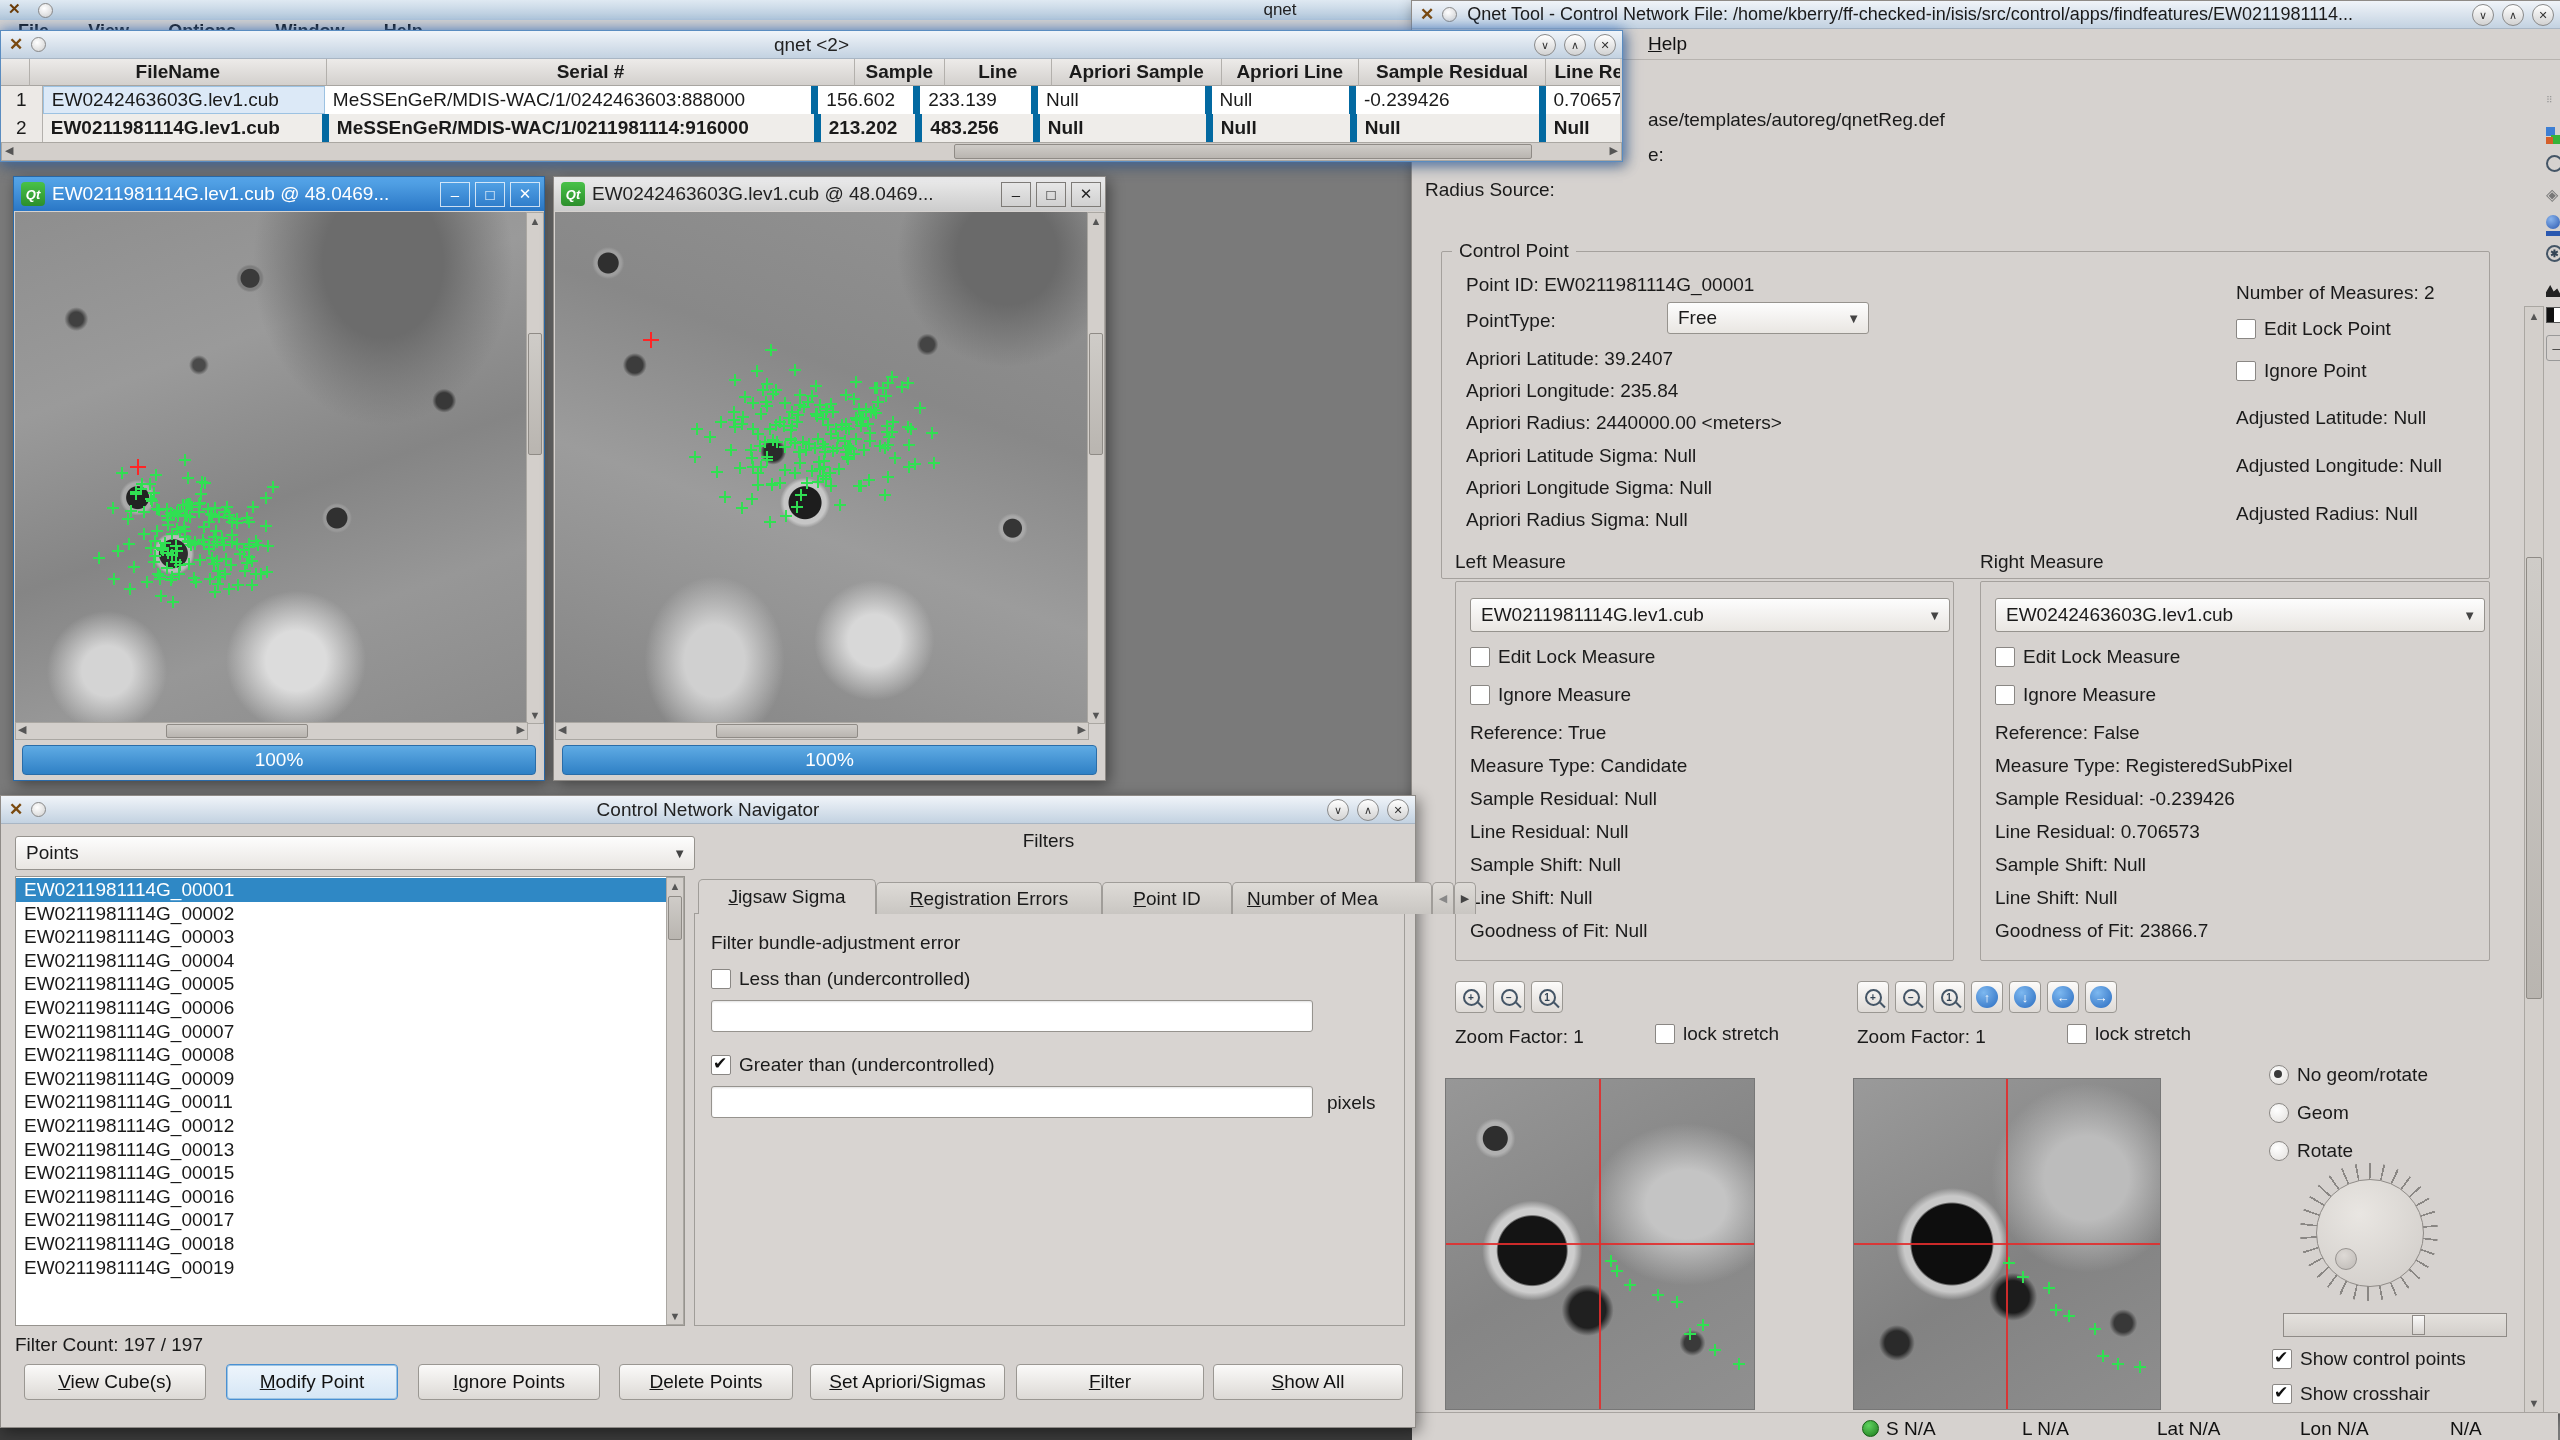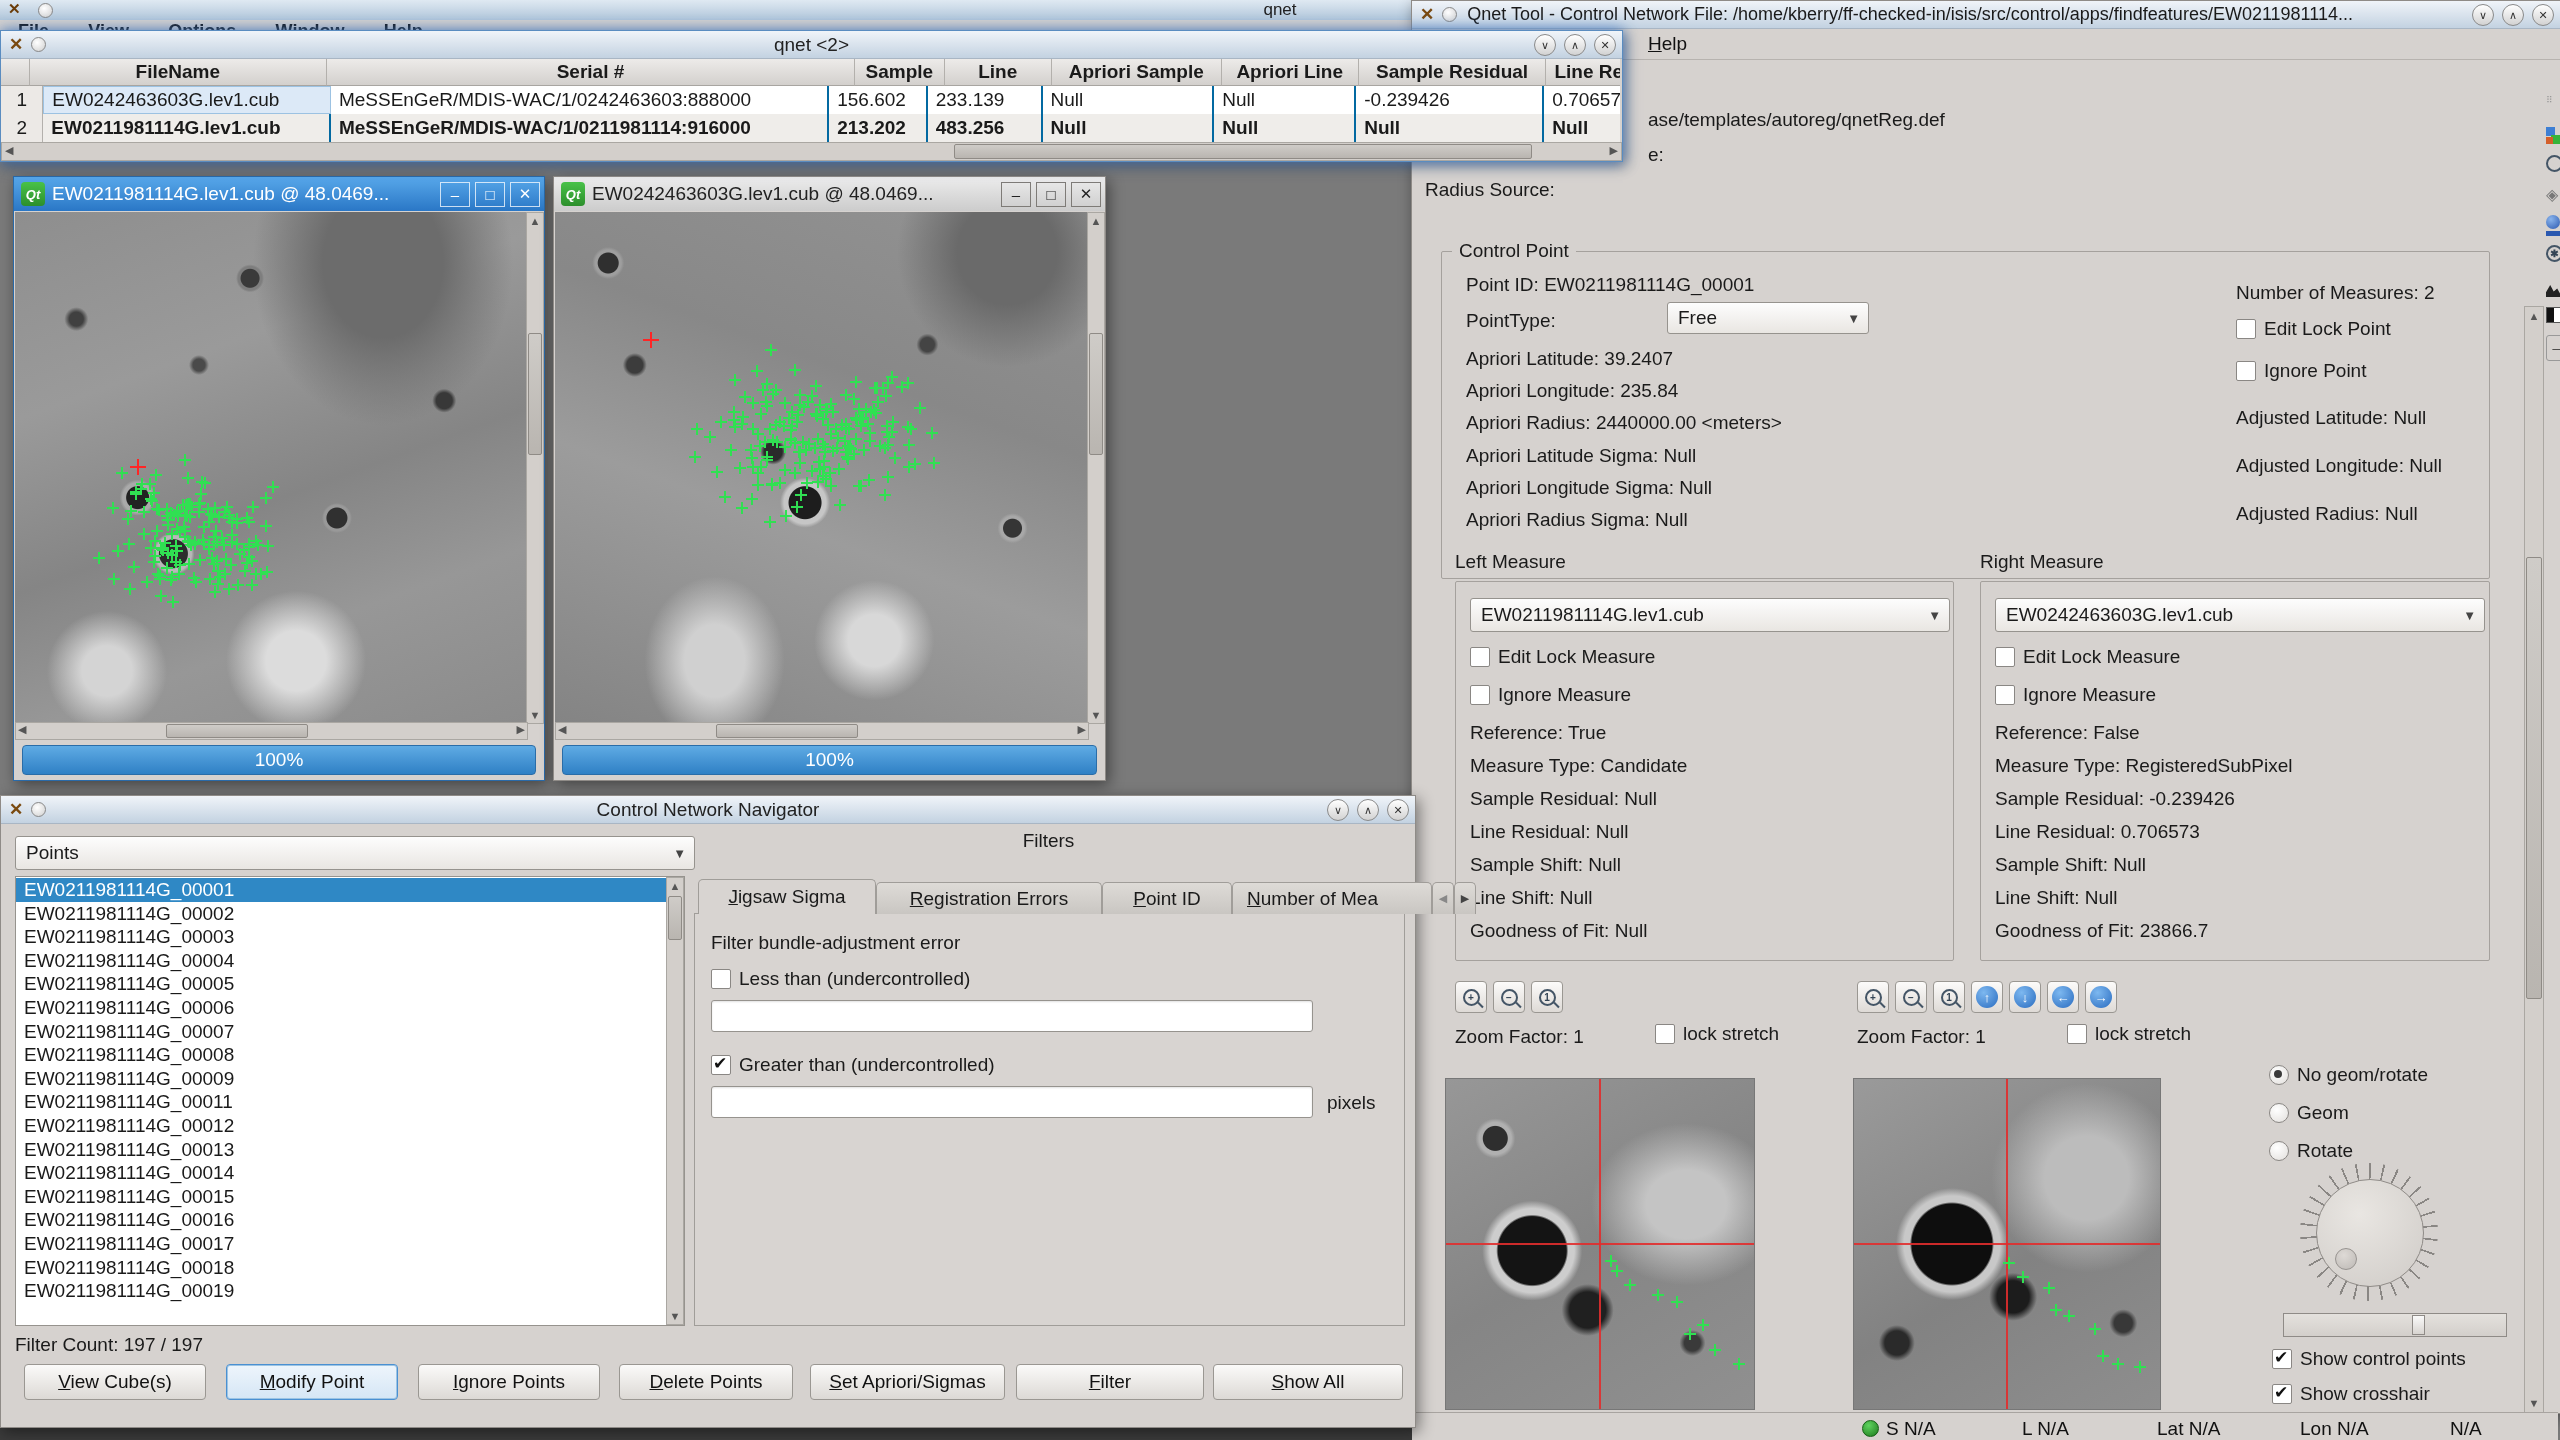--- a/index.html
+++ b/index.html
@@ -29,21 +29,21 @@
   .radio.sel::after{content:"";position:absolute;left:4px;top:4px;width:8px;height:8px;border-radius:50%;background:#3a3a3a}
   .lbl{white-space:nowrap}
   .row{display:flex;align-items:center;gap:8px}
   
   .sb{background:#d3cfcb;border:1px solid #aaa7a2;position:absolute}
   .sb .thumb{position:absolute;background:linear-gradient(#cfccc8,#b9b5b0);border:1px solid #8f8b86;border-radius:2px}
   .sbarr{position:absolute;font-size:11px;color:#555;width:100%;text-align:center;line-height:16px}
   
   .th{background:linear-gradient(#edebe9,#d3d0cd);border-right:1px solid #b3b0ac;border-bottom:1px solid #a8a5a1;
       display:flex;align-items:center;justify-content:center;font-weight:600;overflow:hidden;white-space:nowrap}
-  .td{border-right:2px solid #0369a1;display:flex;align-items:center;padding:0 8px;overflow:hidden;white-space:nowrap}
+  .td{border-right:7px solid #0369a1;display:flex;align-items:center;padding:0 8px;overflow:hidden;white-space:nowrap}
   
   .mdi-tb{height:34px;display:flex;align-items:center;position:relative}
   .mdi-tb.act{background:linear-gradient(#58a8ea,#2a77c6);color:#fff}
   .mdi-tb.inact{background:linear-gradient(#ececec,#cccccc);color:#222}
   .qtico{width:24px;height:24px;border-radius:4px;background:linear-gradient(#49c249,#2c8f2c);color:#fff;
          font-weight:bold;font-style:italic;font-size:13px;display:flex;align-items:center;justify-content:center;margin:0 7px;flex:none}
   .mdi-title{flex:1;font-size:19px;white-space:nowrap;overflow:hidden}
   .mdi-btn{width:28px;height:23px;border:1px solid rgba(255,255,255,.75);display:flex;align-items:center;justify-content:center;
            font-size:15px;margin-left:5px;flex:none}
   .mdi-tb.inact .mdi-btn{border-color:#7e7b77;color:#222}
@@ -775,21 +775,20 @@
       <div>EW0211981114G_00003</div>
       <div>EW0211981114G_00004</div>
       <div>EW0211981114G_00005</div>
       <div>EW0211981114G_00006</div>
       <div>EW0211981114G_00007</div>
       <div>EW0211981114G_00008</div>
       <div>EW0211981114G_00009</div>
       <div>EW0211981114G_00011</div>
       <div>EW0211981114G_00012</div>
       <div>EW0211981114G_00013</div>
-      <div>EW0211981114G_00014</div>
       <div>EW0211981114G_00015</div>
       <div>EW0211981114G_00016</div>
       <div>EW0211981114G_00017</div>
       <div>EW0211981114G_00018</div>
       <div>EW0211981114G_00019</div>
     </div>
     <div class="sb" style="right:0;top:0;width:16px;height:446px">
       <span class="sbarr" style="top:0">▲</span>
       <div class="thumb" style="left:1px;top:18px;width:12px;height:42px"></div>
       <span class="sbarr" style="bottom:0">▼</span>

